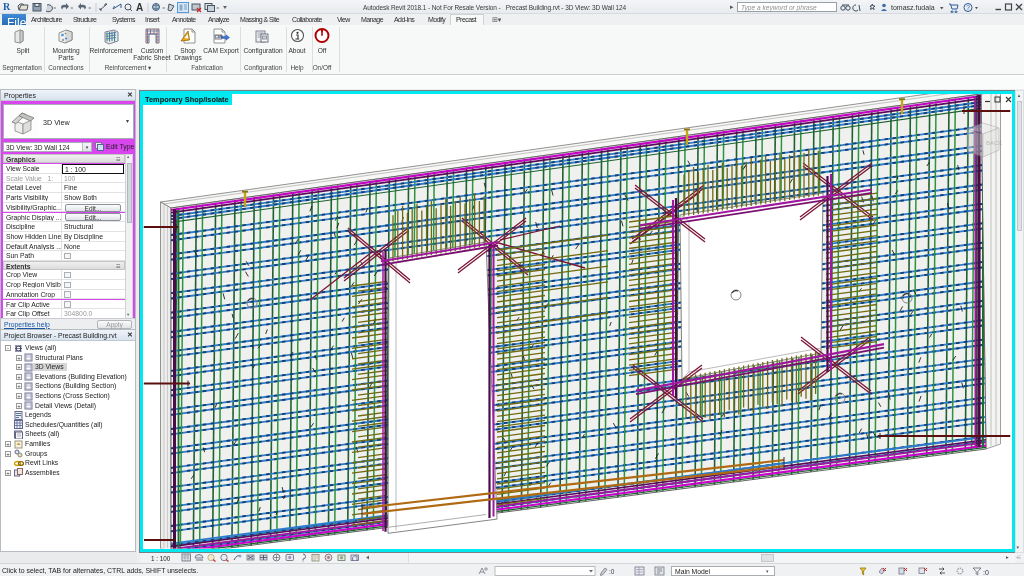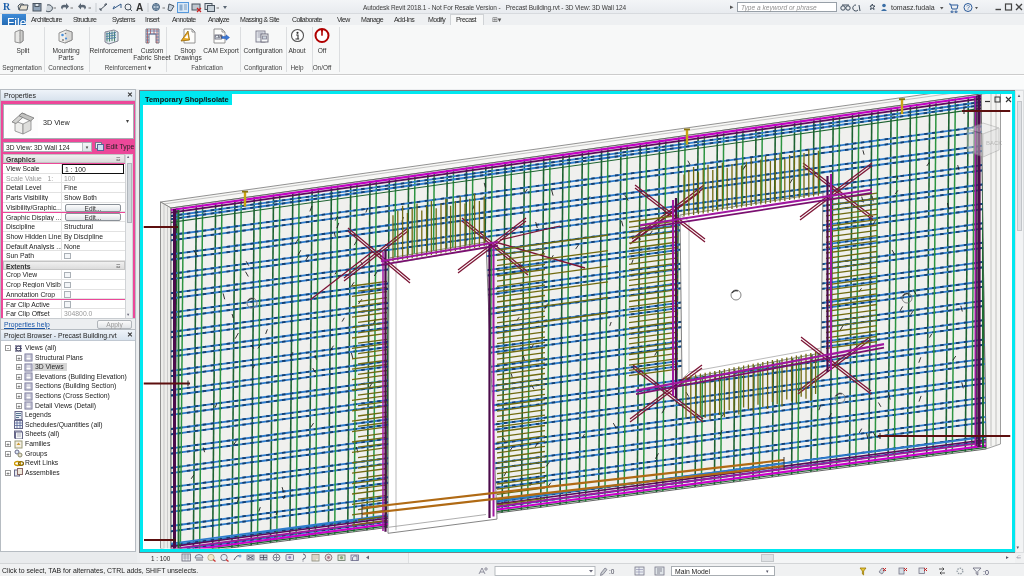--- a/index.html
+++ b/index.html
@@ -169,21 +169,21 @@
           <circle cx="7" cy="7.5" r="6.5" fill="#fff" stroke="#b00000" stroke-width="2"></circle>
           <path d="M7 1.5 l0 6" stroke="#b00000" stroke-width="2"></path>
           <path d="M7 3.5 l0 4" stroke="#fff" stroke-width="3.4"></path>
           <path d="M7 2.5 l0 5" stroke="#b00000" stroke-width="1.6"></path>
         </g>
 </g>
     </svg>
 </div>
 <div class="abs" style="left:0;top:76px;width:1024px;height:13px;background:#fafbfb"></div>
 <div class="abs" style="left:0;top:89px;width:137px;height:474px;background:#e9ebed">
-<div class="abs" style="left:0;top:0;width:136px;height:240px;background:#ec4899;border:1px solid #b6bcc2">
+<div class="abs" style="left:0;top:0;width:136px;height:240px;background:#d946ef;border:1px solid #b6bcc2">
 <div class="abs" style="left:0;top:0;width:134px;height:11px;background:linear-gradient(#eef3f9,#d9e3ee);border-bottom:1px solid #c0c8d2">
         <span class="tx" style="left:3px;top:1.5px;font-size:7px;color:#222">Properties</span>
         <span class="tx" style="left:126px;top:1px;font-size:7px;color:#333;font-weight:bold">✕</span>
       </div>
 <div class="abs" style="left:2px;top:14px;width:131px;height:35px;background:#fff;border:1px solid #a8aeb4">
 <svg class="abs" style="left:4px;top:3px" width="30" height="28" viewBox="0 0 30 28">
           <rect x="0" y="0" width="30" height="28" fill="#fdfdfd"></rect>
           <g>
             <path d="M7 13 L7 23 L15 26 L15 16 Z" fill="#eeeeec" stroke="#888" stroke-width="0.8"></path>
             <path d="M15 16 L15 26 L23 22 L23 12 Z" fill="#dededc" stroke="#888" stroke-width="0.8"></path>

